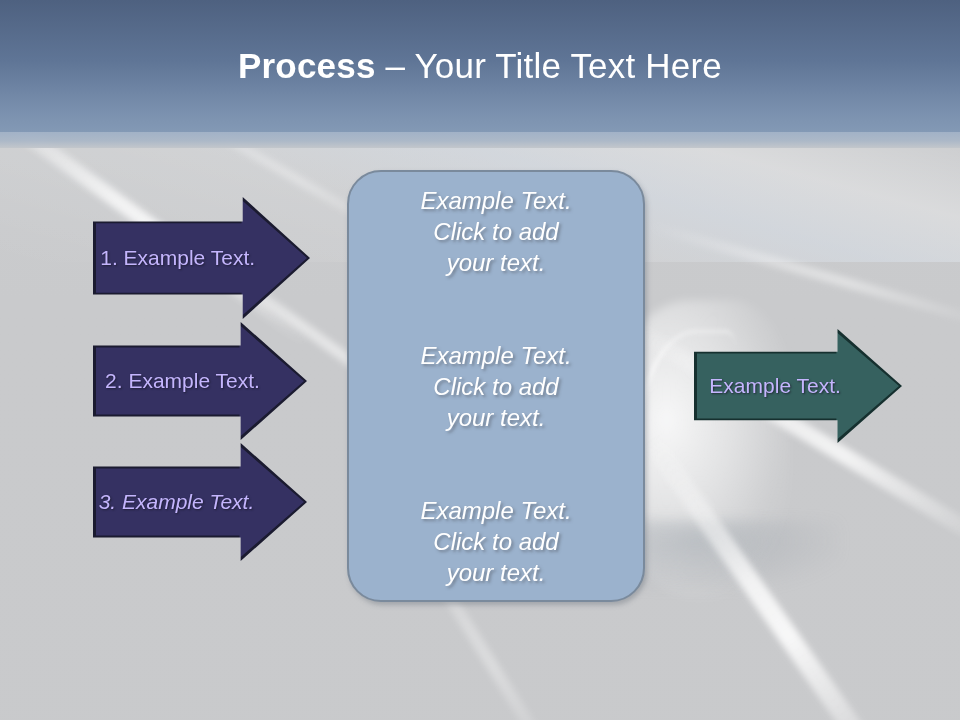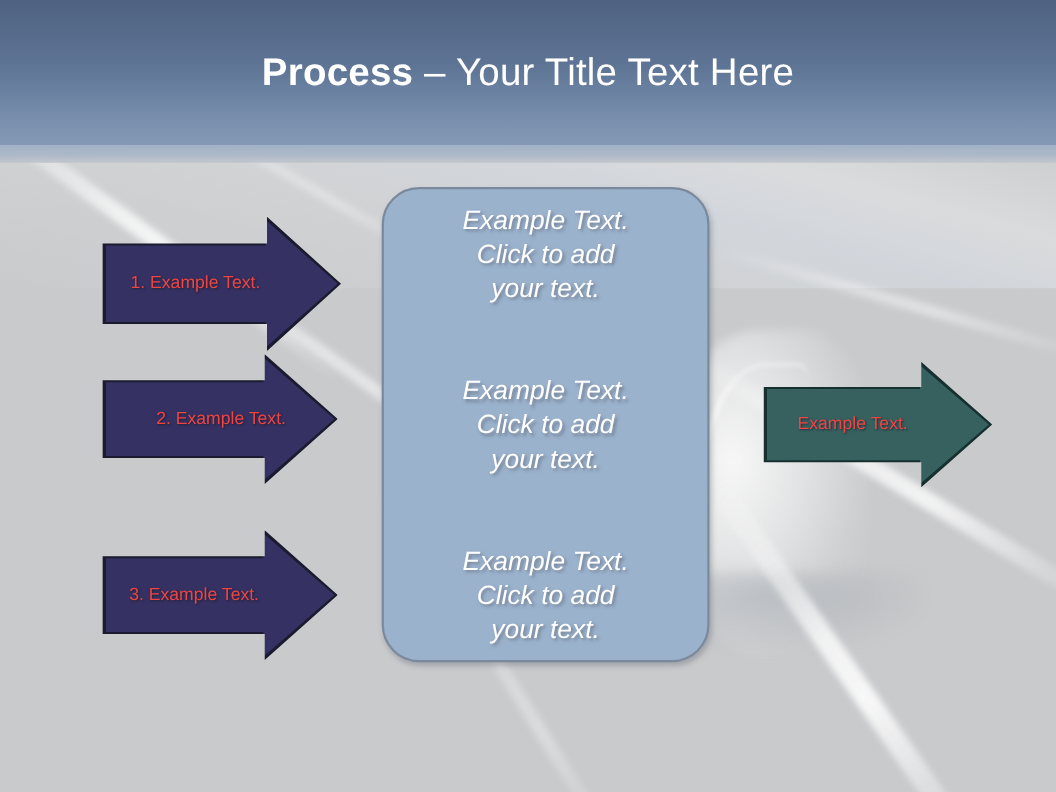--- a/index.html
+++ b/index.html
@@ -135,34 +135,34 @@
     filter: drop-shadow(3px 3px 2px rgba(60,60,70,0.45));
   }
   .arrow-inner {
     position: absolute;
     left: 0; top: 0; right: 0; bottom: 0;
     clip-path: polygon(0% 20%, 69% 20%, 69% 0%, 100% 50%, 69% 100%, 69% 80%, 0% 80%);
   }
   .arrow-label {
     position: relative;
     z-index: 2;
-    color: #ef4444;
-    font-size: 16px;
+    color: #c4b5fd;
+    font-size: 21px;
     white-space: nowrap;
     text-shadow: 1px 1px 2px rgba(25,25,40,0.75);
     margin-right: 22%;
   }
   .arrow-navy  { background: #1b1b30; }
   .arrow-navy  .arrow-inner { background: #353162; margin: 3px; }
   .arrow-teal  { background: #16302f; }
   .arrow-teal  .arrow-inner { background: #36615f; margin: 3px; }
 
   #arrow-1 { left: 93px;  top: 197px; width: 217px; height: 122px; }
   #arrow-2 { left: 93px;  top: 322px; width: 214px; height: 118px; justify-content: flex-end; }
-  #arrow-3 { left: 93px;  top: 482px; width: 214px; height: 118px; }
+  #arrow-3 { left: 93px;  top: 443px; width: 214px; height: 118px; font-style: italic; }
   #arrow-4 { left: 694px; top: 329px; width: 208px; height: 114px; }
 
   
   .center-box {
     position: absolute;
     left: 347px; top: 170px;
     width: 298px; height: 432px;
     box-sizing: border-box;
     background: #9bb2cd;
     border: 2px solid #7a8a9c;

